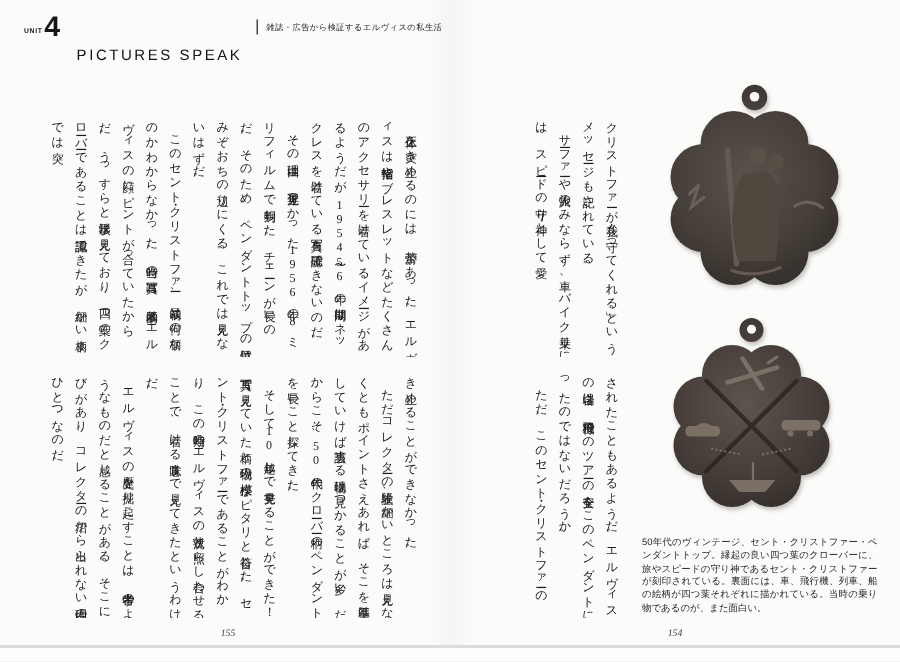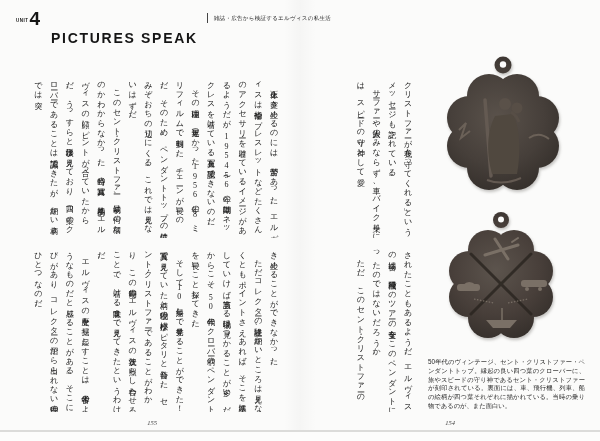--- a/index.html
+++ b/index.html
@@ -3,21 +3,21 @@
 <meta charset="utf-8">
 <style>
   html,body{margin:0;padding:0;background:#e8e8e6;}
   .canvas{position:relative;width:600px;height:441px;background:#fbfbfa;overflow:hidden;
           font-family:"Liberation Serif","DejaVu Serif",serif;}
   
   .chapter-header{position:absolute;left:16px;top:6px;height:24px;display:flex;align-items:center;
           font-family:"Liberation Sans","DejaVu Sans",sans-serif;color:#151515;}
   .unit-label{font-size:4.5px;font-weight:bold;letter-spacing:.5px;margin-right:1px;margin-top:4px;}
   .unit-number{font-size:19px;font-weight:bold;line-height:1;margin-right:11px;}
-  .chapter-title{font-size:14px;font-weight:bold;letter-spacing:1.7px;margin-top:39px;}
+  .chapter-title{font-size:10px;font-weight:normal;letter-spacing:1.7px;margin-top:39px;}
   .hdr-divider{width:1px;height:10px;background:#444;margin:0 6px 0 9px;}
   .chapter-subtitle{font-size:5.5px;letter-spacing:.3px;color:#222;margin-top:1px;}
   
   .vtext{position:absolute;writing-mode:vertical-rl;text-orientation:upright;overflow:hidden;
          font-size:8px;line-height:15.7px;letter-spacing:.45px;color:#1b1b1b;}
   .vtext p{margin:0;text-indent:1em;}
   .vtext p.cont{text-indent:0;}
   .lp-upper{left:14px;top:76px;width:267px;height:162px;}
   .lp-lower{left:14px;top:246px;width:267px;height:166px;}
   .rp-upper{left:345px;top:76px;width:70px;height:162px;}

